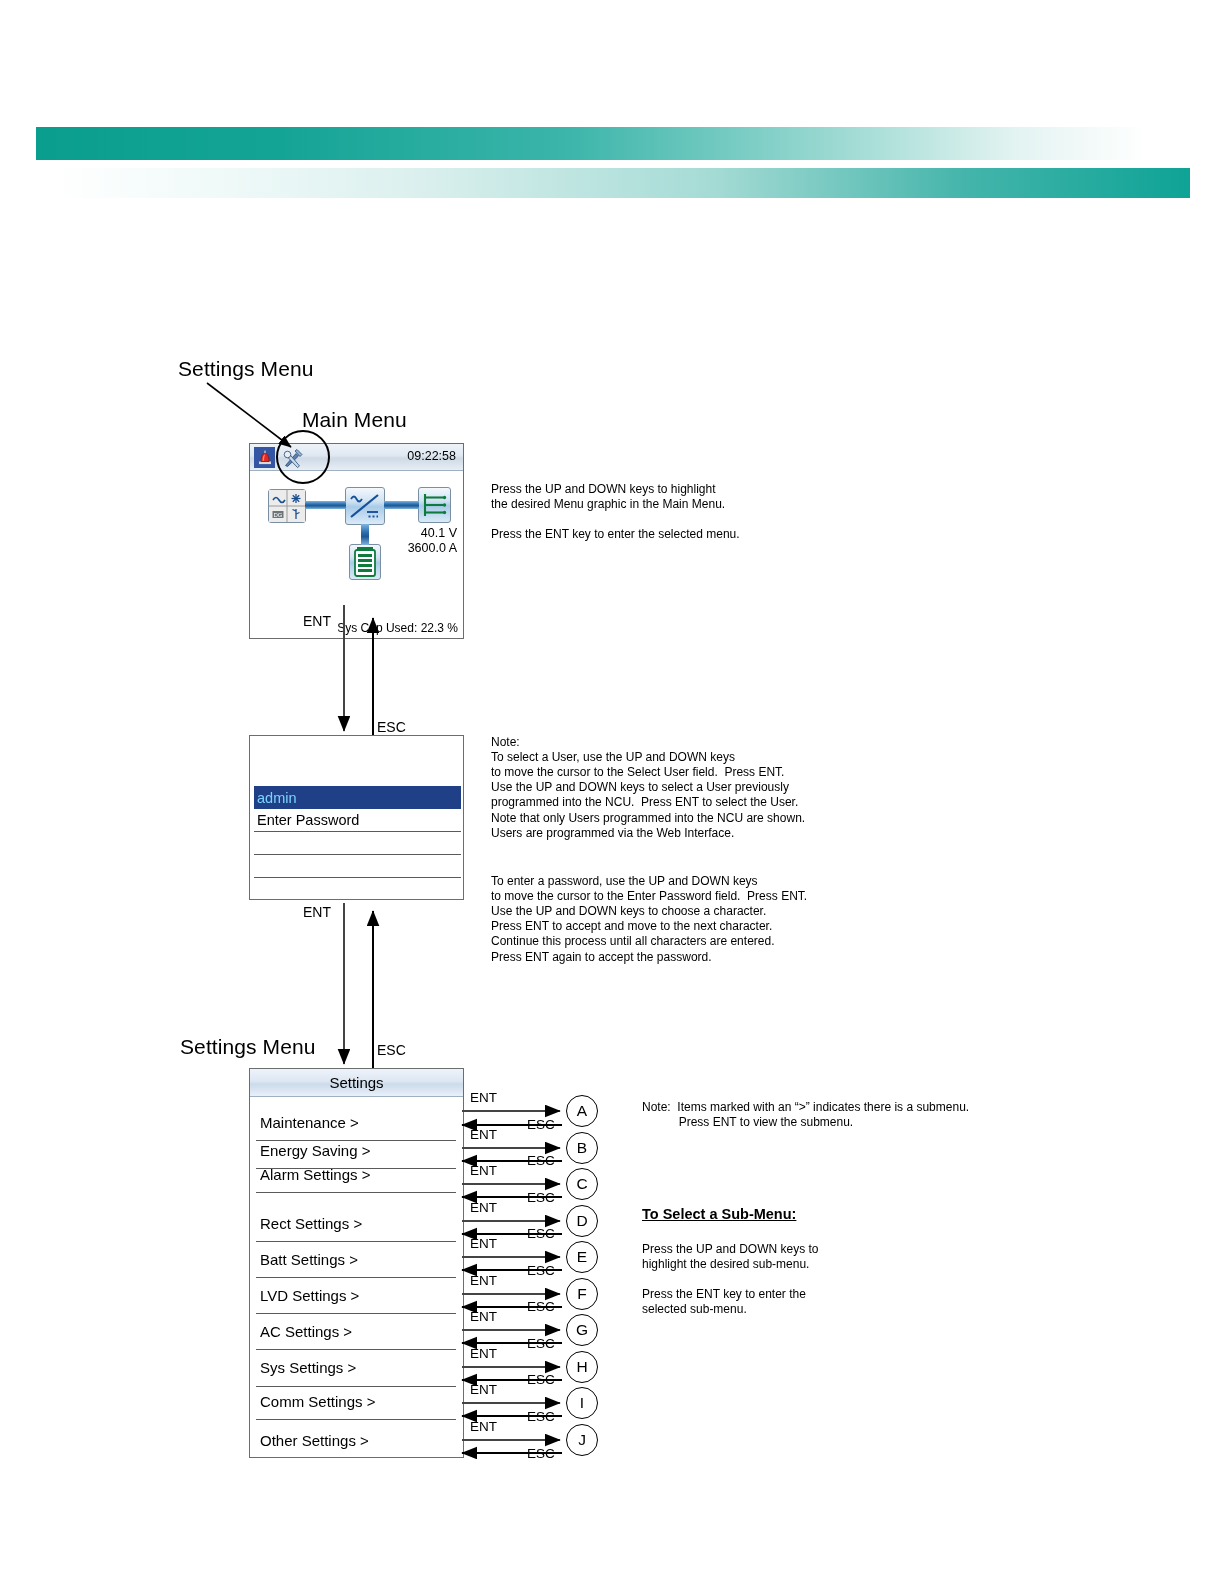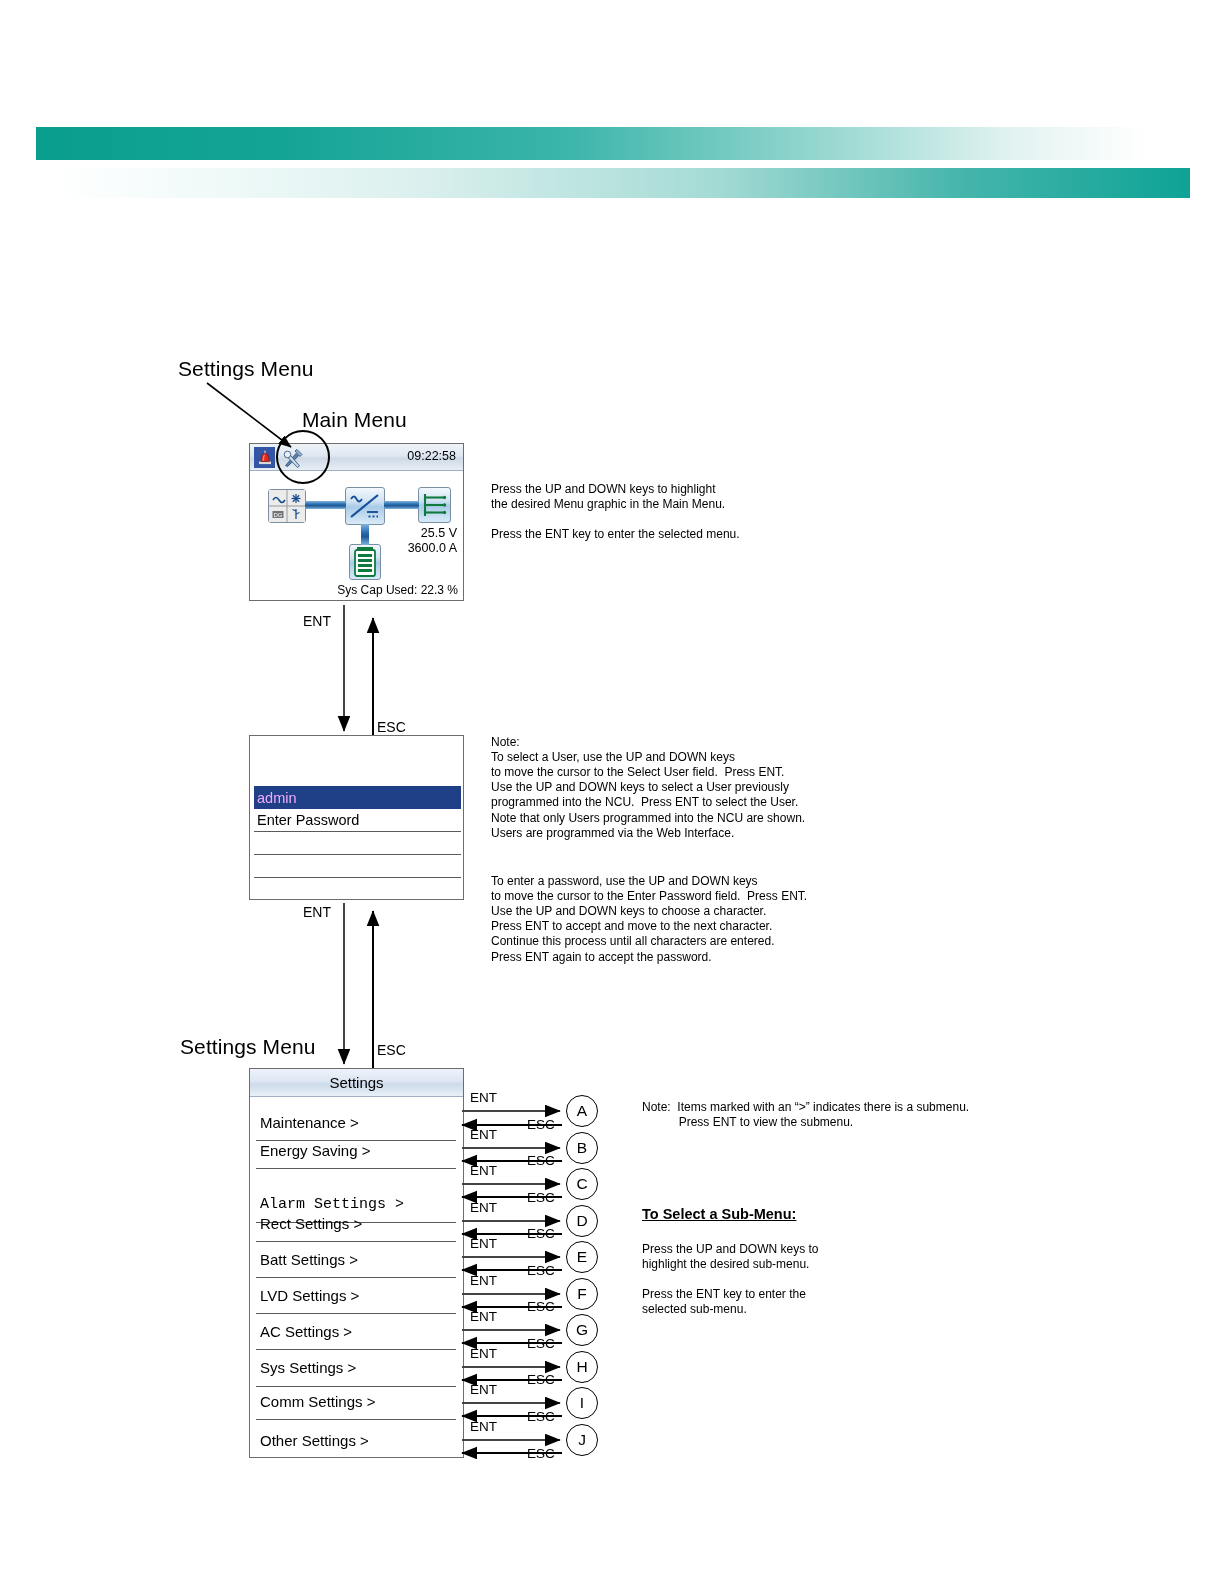--- a/index.html
+++ b/index.html
@@ -49,21 +49,21 @@
 
   
   .lcd {
     position: absolute;
     border: 1px solid #6d6d6d;
     background: #ffffff;
     box-sizing: border-box;
   }
 
   
-  #main-menu-screen { left: 249px; top: 443px; width: 215px; height: 158px; }
+  #main-menu-screen { left: 249px; top: 443px; width: 215px; height: 196px; }
   #mm-titlebar {
     position: absolute; left: 0; top: 0; width: 100%; height: 27px;
     background: linear-gradient(to bottom, #eef3f8 0%, #dfe8f1 45%, #cfdae6 55%, #e7eef5 100%);
     border-bottom: 1px solid #9fb0c2;
     box-sizing: border-box;
   }
   #mm-alarm-icon {
     position: absolute; left: 4px; top: 3px; width: 21px; height: 21px;
     background: #3355a4;
     display: flex; align-items: center; justify-content: center;
@@ -113,21 +113,21 @@
   #login-screen { left: 249px; top: 735px; width: 215px; height: 165px; }
   .login-row {
     position: absolute; left: 4px; width: 207px; height: 23px;
     box-sizing: border-box;
     font-size: 14.5px;
     display: flex; align-items: center;
     padding-left: 3px;
   }
   .login-sep { border-bottom: 1.5px solid #5a5a5a; }
   .login-row.selected {
-    background: #1f3f87; color: #f0abfc; border-bottom: none;
+    background: #1f3f87; color: #7dd3fc; border-bottom: none;
   }
 
   
   #settings-screen { left: 249px; top: 1068px; width: 215px; height: 390px; }
   #settings-title {
     position: absolute; left: 0; top: 0; width: 100%; height: 28px;
     background: linear-gradient(to bottom, #eef3fa 0%, #dde7f3 45%, #ccdaea 56%, #e9f0f8 100%);
     border-bottom: 1px solid #9fb0c2;
     display: flex; align-items: center; justify-content: center;
     font-size: 15px; box-sizing: border-box;
@@ -252,21 +252,21 @@
         <rect x="8" y="24" width="14" height="3"></rect>
       </g>
     </svg>
   </div>
 
   <div class="bus-line" id="bus-h1"></div>
   <div class="bus-line" id="bus-h2"></div>
   <div class="bus-line" id="bus-v1"></div>
 
   <div id="mm-volts">
-    <div>25.5 V</div>
+    <div>40.1 V</div>
     <div>3600.0 A</div>
   </div>
   <div id="mm-syscap">Sys Cap Used: 22.3 %</div>
 </div>
 
 <div class="lcd" id="login-screen">
   <div class="login-row" style="top:4px;"></div>
   <div class="login-row login-sep" style="top:45px;">Select User</div>
   <div class="login-row selected" style="top:50px;">admin</div>
   <div class="login-row login-sep" style="top:73px;">Enter Password</div>
@@ -274,21 +274,21 @@
   <div class="login-row login-sep" style="top:119px;"></div>
   <div class="login-row" style="top:142px;"></div>
 </div>
 
 <div class="lbl big-label" style="left:180px; top:1035px;">Settings Menu</div>
 
 <div class="lcd" id="settings-screen">
   <div id="settings-title">Settings</div>
   <div class="settings-item" style="top:36px;">Maintenance &gt;</div>
   <div class="settings-item" style="top:64.2px;">Energy Saving &gt;</div>
-  <div class="settings-item" style="top:118px;font-family:Liberation Mono, monospace;">Alarm Settings &gt;</div>
+  <div class="settings-item" style="top:88px;">Alarm Settings &gt;</div>
   <div class="settings-item" style="top:136.6px;">Rect Settings &gt;</div>
   <div class="settings-item" style="top:172.8px;">Batt Settings &gt;</div>
   <div class="settings-item" style="top:209px;">LVD Settings &gt;</div>
   <div class="settings-item" style="top:245.2px;">AC Settings &gt;</div>
   <div class="settings-item" style="top:281.4px;">Sys Settings &gt;</div>
   <div class="settings-item" style="top:315px;">Comm Settings &gt;</div>
   <div class="settings-item" style="top:353.8px; border-bottom:none;">Other Settings &gt;</div>
 </div>
 
 <div class="lbl para" style="left:491px; top:482px;">Press the UP and DOWN keys to highlight

